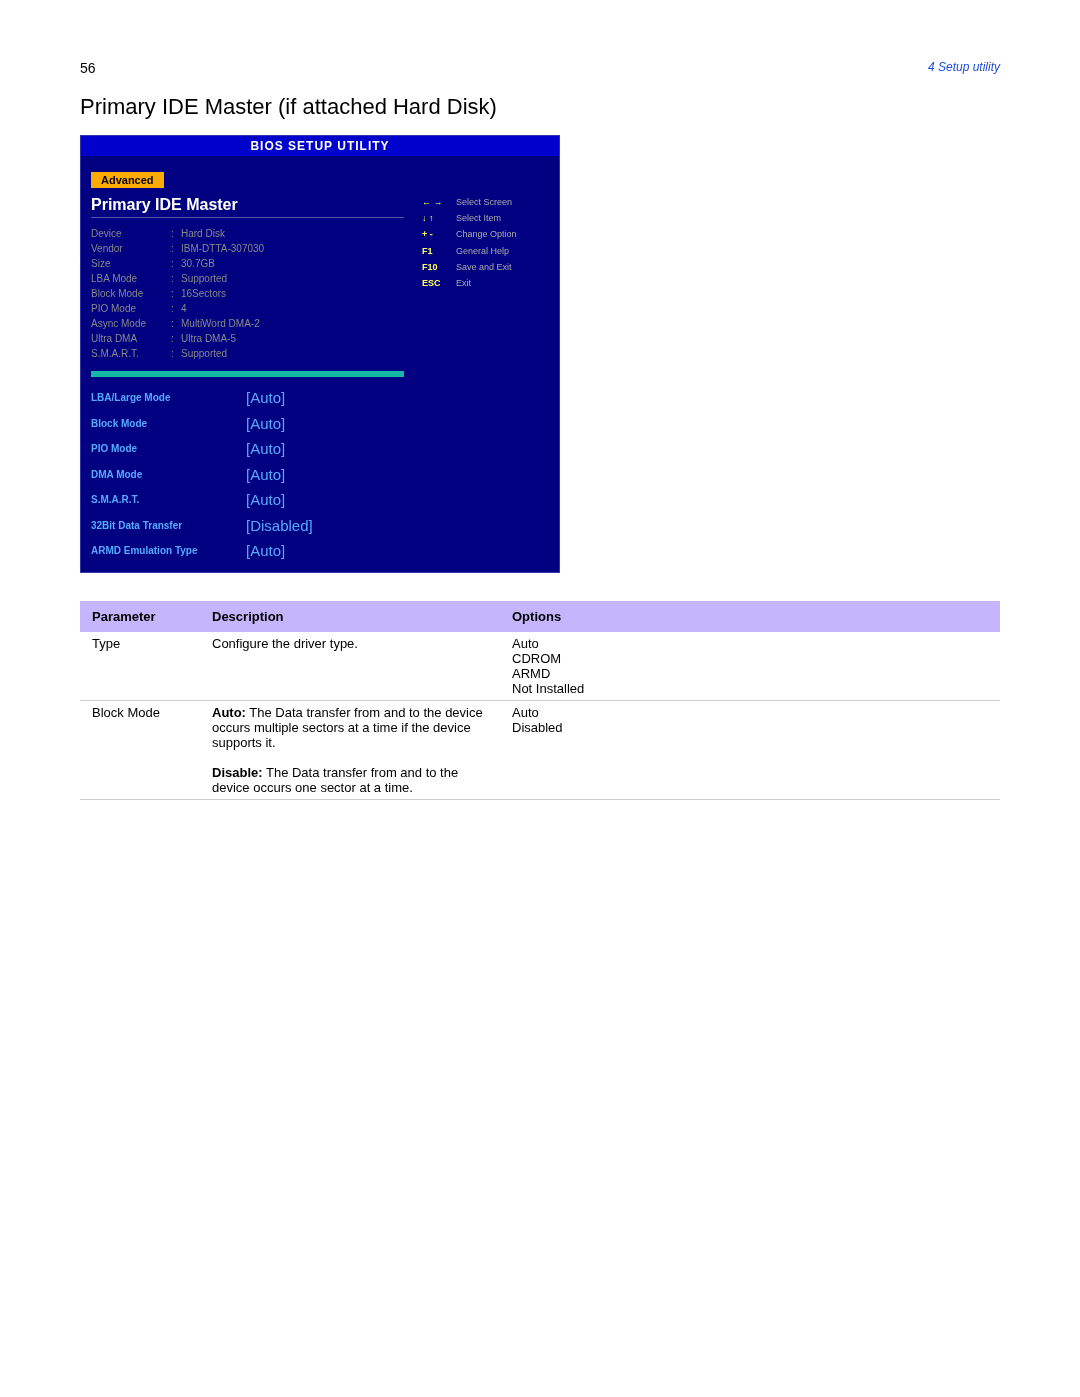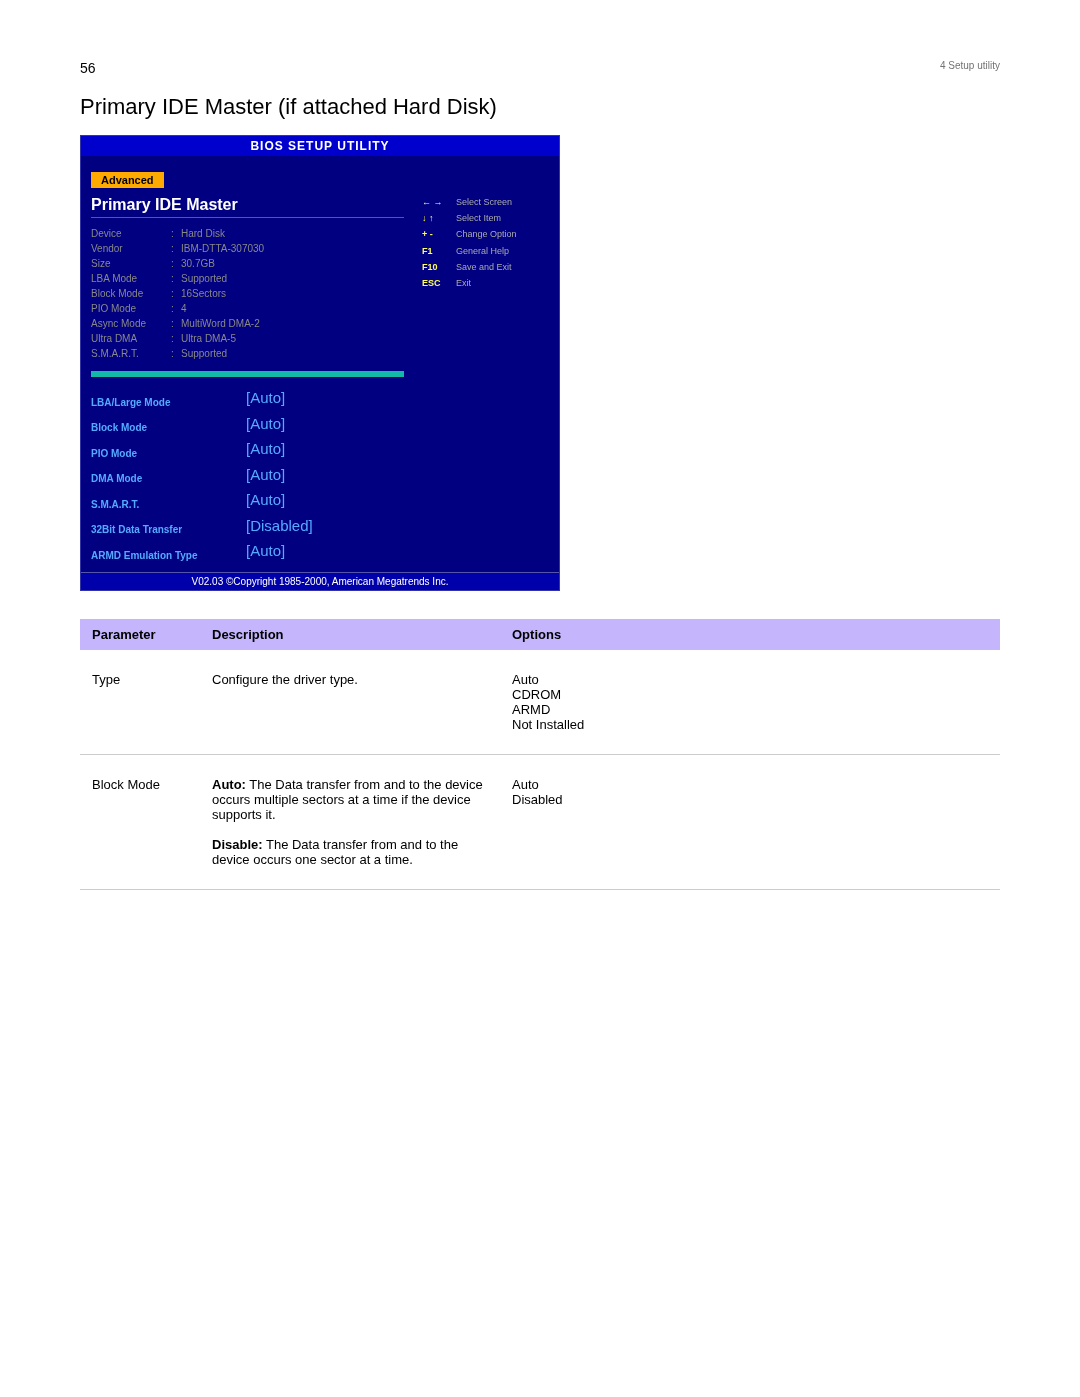--- a/index.html
+++ b/index.html
@@ -17,22 +17,23 @@
       display: flex;
       justify-content: space-between;
       align-items: flex-start;
       margin-bottom: 18px;
     }
     .page-number {
       font-size: 14px;
       color: #000;
     }
     .chapter-title {
-      font-size: 10px;
-      color: #737373;
+      font-size: 12px;
+      color: #1d4ed8;
+      font-style: italic;
     }
 
     .section-title {
       font-size: 22px;
       font-weight: normal;
       margin-bottom: 15px;
       color: #000;
     }
 
     
@@ -124,21 +125,21 @@
     }
 
     .bios-options-section {
       margin-top: 4px;
     }
 
     .bios-option-row {
       display: flex;
       font-size: 11px;
       line-height: 1.7;
-      align-items: flex-end;
+      align-items: center;
     }
     .bios-option-label {
       color: #55aaff;
       font-weight: bold;
       width: 155px;
       font-size: 10px;
     }
     .bios-option-value {
       color: #55aaff;
       font-size: 15px;
@@ -190,21 +191,21 @@
       text-align: left;
       font-weight: bold;
       font-size: 13px;
       color: #000;
     }
 
     .param-table tbody tr {
       border-bottom: 1px solid #cccccc;
     }
     .param-table tbody td {
-      padding: 22px 12px;
+      padding: 4px 12px;
       vertical-align: top;
       font-size: 13px;
       color: #000;
     }
 
     .param-table td:first-child {
       width: 120px;
       white-space: nowrap;
     }
     .param-table td:nth-child(2) {
@@ -343,21 +344,20 @@
           <span class="bios-help-desc">Save and Exit</span>
         </div>
         <div class="bios-help-row">
           <span class="bios-help-key">ESC</span>
           <span class="bios-help-desc">Exit</span>
         </div>
       </div>
     </div>
   </div>
 
-  <div class="bios-footer">V02.03 ©Copyright 1985-2000, American Megatrends Inc.</div>
 </div>
 
 <table class="param-table">
   <thead>
     <tr>
       <th>Parameter</th>
       <th>Description</th>
       <th>Options</th>
     </tr>
   </thead>

